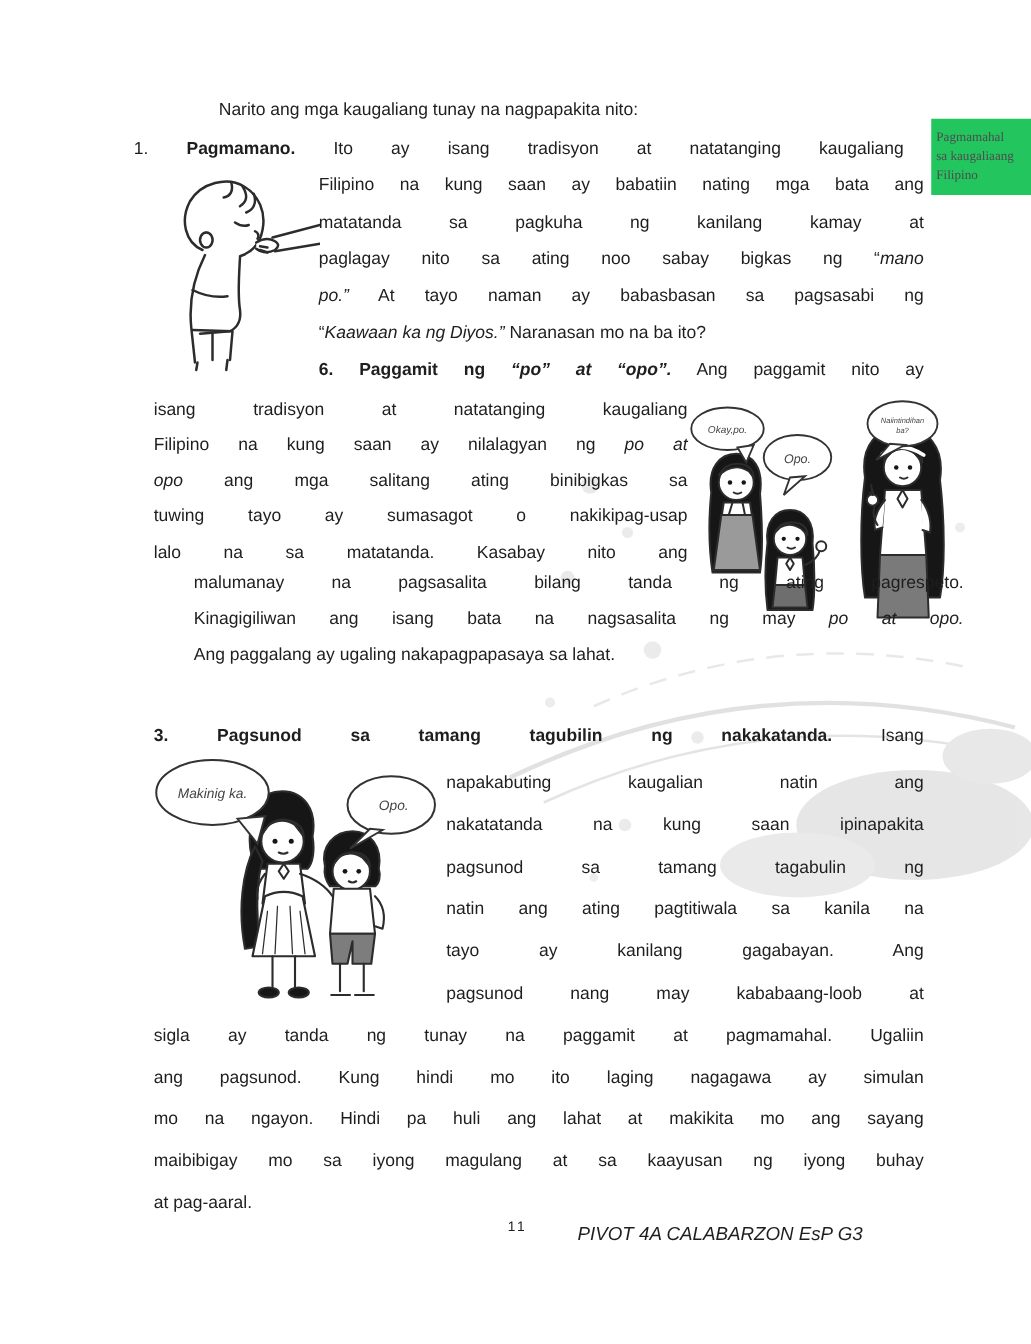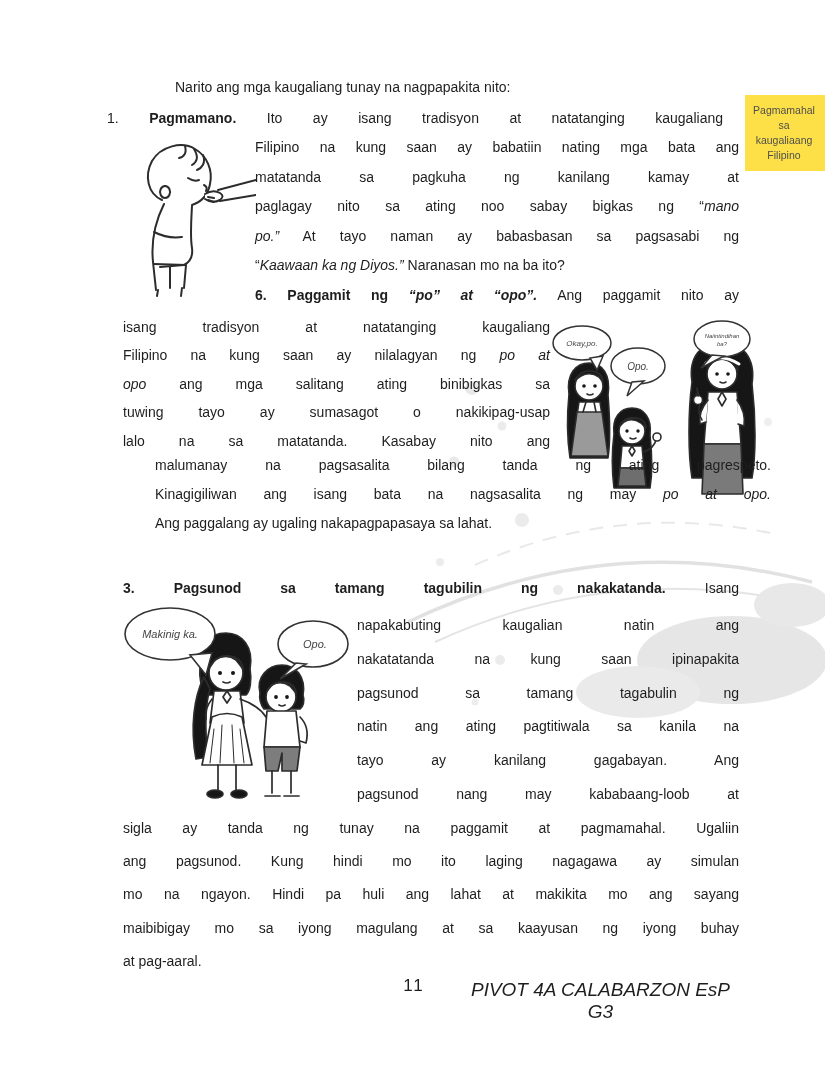--- a/index.html
+++ b/index.html
@@ -14,28 +14,28 @@
 
   #blk-intro{left:175px;top:76px;width:560px;line-height:22px;}
   #blk-item1{left:107px;top:105px;width:616px;line-height:26px;}
   #blk-para1{left:255px;top:133px;width:484px;line-height:29.6px;}
   #blk-para2{left:123px;top:313px;width:427px;line-height:28.4px;}
   #blk-para2b{left:123px;top:451px;width:616px;line-height:29.2px;margin-left:32px;}
   #blk-heading3{left:123px;top:574px;width:616px;line-height:28px;}
   #blk-para3{left:357px;top:609px;width:382px;line-height:33.8px;}
   #blk-para3b{left:123px;top:812px;width:616px;line-height:33.2px;}
 
-  #margin-note{position:absolute;right:0;top:95px;width:70px;background:#fde047;
-    padding:8px 6px 8px 4px;font-size:10.5px;line-height:15px;text-align:center;
-    color:#4e4e4e;z-index:4;}
+  #margin-note{position:absolute;right:0;top:95px;width:70px;background:#22c55e;
+    padding:8px 6px 8px 4px;font-size:10.5px;line-height:15px;text-align:left;
+    color:#4e4e4e;z-index:4;font-family:Liberation Serif, serif;}
 
   #footer-pagenum{position:absolute;left:396px;top:976px;width:36px;text-align:center;
-    font-size:17px;letter-spacing:2px;z-index:3;}
-  #footer-src{position:absolute;left:462px;top:979px;width:277px;text-align:center;
-    font-style:italic;font-size:19px;z-index:3;}
+    font-size:11px;letter-spacing:2px;z-index:3;}
+  #footer-src{position:absolute;left:462px;top:979px;width:277px;text-align:left;
+    font-style:italic;font-size:15px;z-index:3;}
 
   .illus{position:absolute;z-index:2;text-decoration:underline;}
   #illus-mano{left:118px;top:138px;width:138px;height:160px;}
   #illus-poopo{left:550px;top:316px;width:228px;height:192px;}
   #illus-pagsunod{left:114px;top:597px;width:242px;height:206px;}
   #watermark{position:absolute;left:380px;top:330px;width:445px;height:402px;z-index:1;}
   svg text{font-family:"Liberation Sans","DejaVu Sans",sans-serif;}
 </style>
 </head>
 <body>

